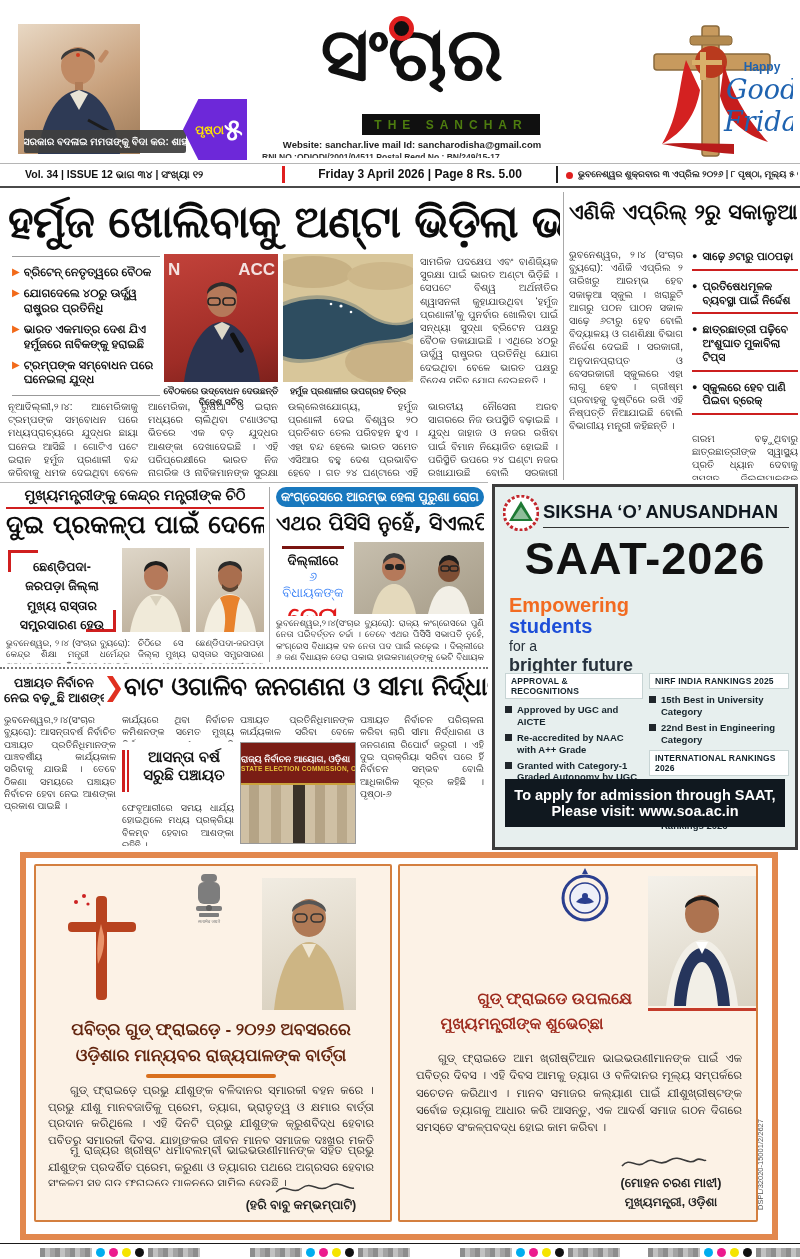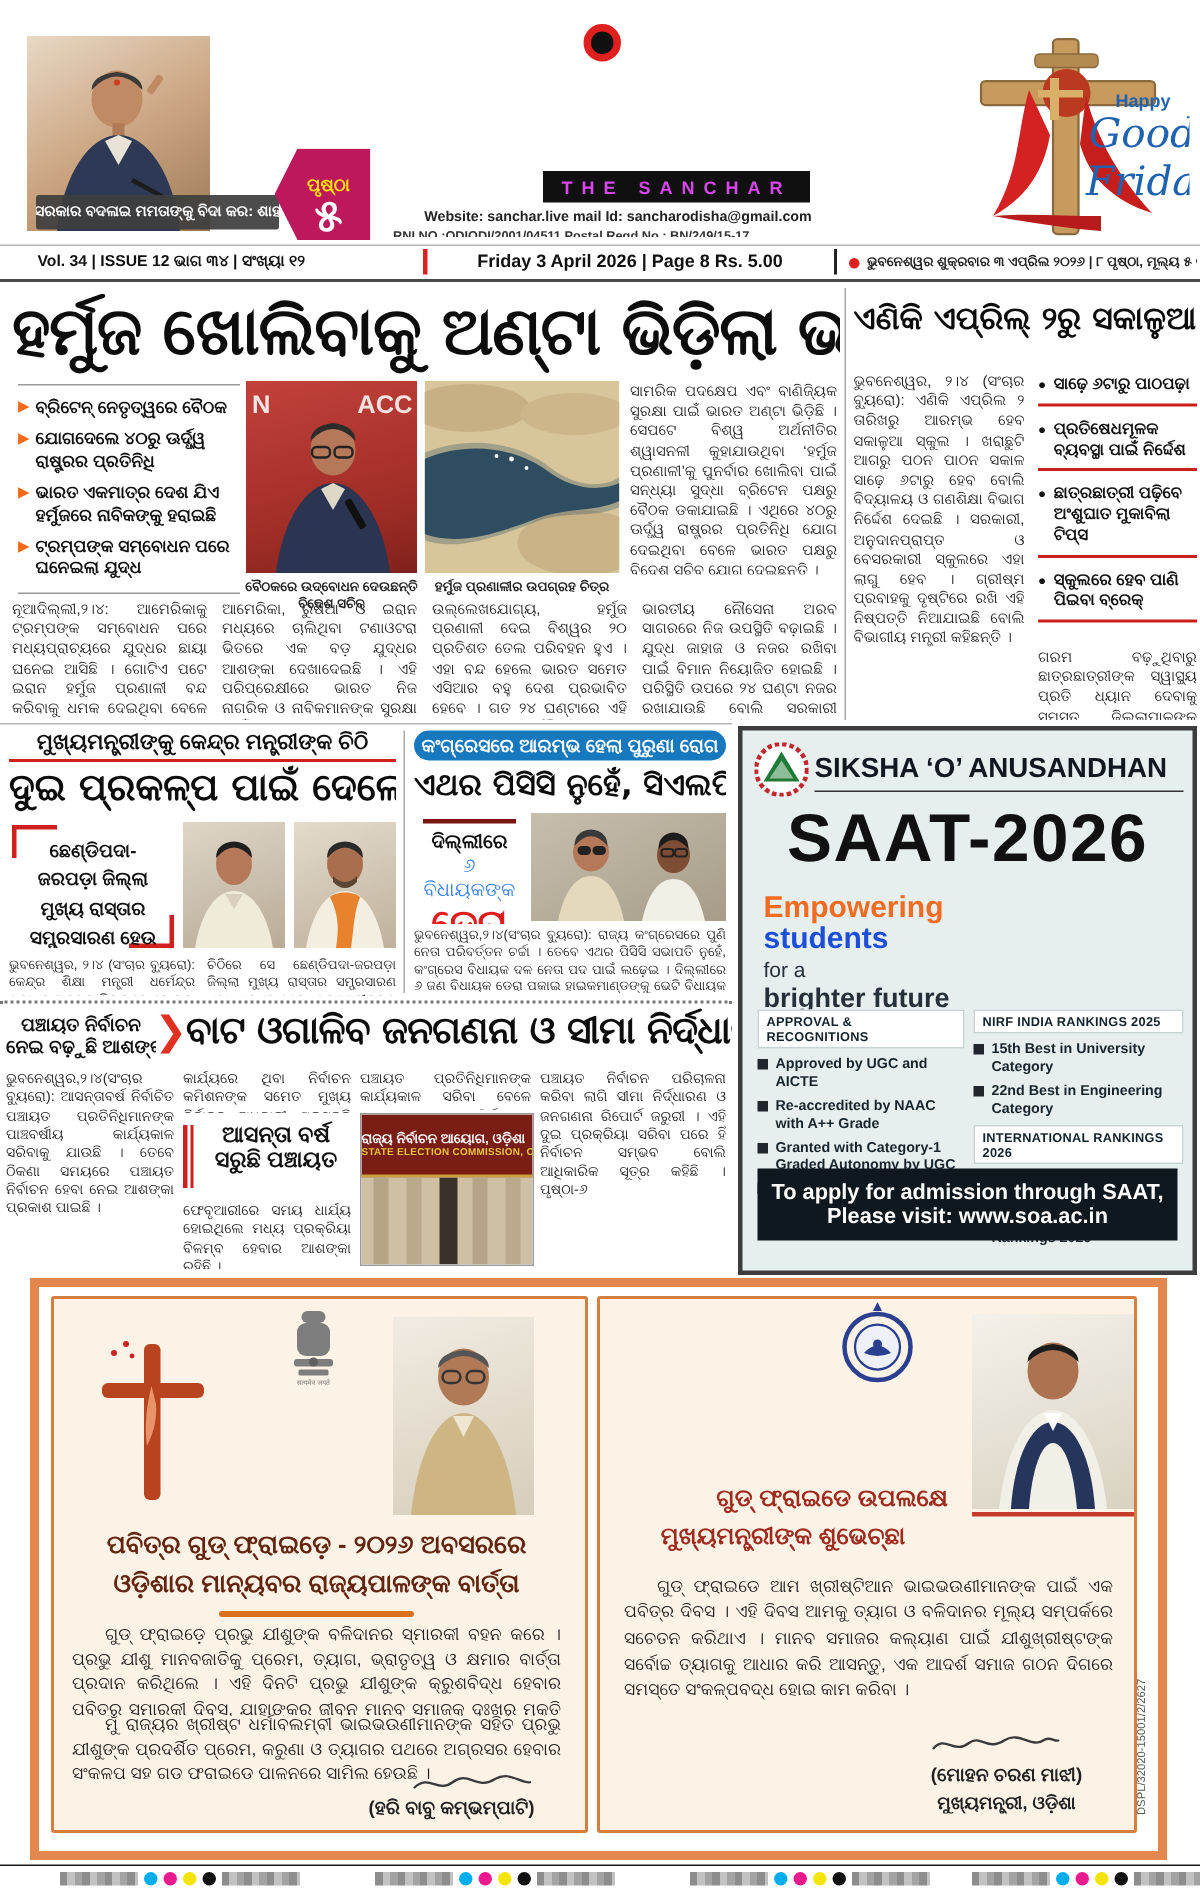--- a/index.html
+++ b/index.html
@@ -48,29 +48,30 @@
     <path d="M52,70 L61,86 L70,70 L61,66 Z" fill="#e8e3d6"></path>
     <rect x="78" y="30" width="14" height="5" rx="2" transform="rotate(-55 85 32)" fill="#c08a64"></rect>
     <line x1="70" y1="96" x2="92" y2="108" stroke="#1c1c1c" stroke-width="3"></line>
     <circle cx="60" cy="31" r="2" fill="#d23a1e"></circle>
   </svg>
 </div>
 <div class="abs" style="left:24px;top:130px;width:162px;height:23px;background:rgba(62,62,62,.93);border-radius:2px;display:flex;align-items:center;justify-content:center;">
   <span style="color:#fff;font-size:10px;font-weight:bold;white-space:nowrap;">ସରକାର ବଦଳାଇ ମମତାଙ୍କୁ ବିଦା କର: ଶାହ</span>
 </div>
 
-<div class="abs" style="left:183px;top:99px;width:56px;height:61px;background:#be185d;clip-path:polygon(0% 50%,24% 0%,100% 0%,100% 100%,24% 100%);display:flex;flex-direction:column;align-items:center;justify-content:flex-end;padding-left:8px;">
+<div class="abs" style="left:183px;top:99px;width:56px;height:61px;background:#6d28d9;clip-path:polygon(0% 50%,24% 0%,100% 0%,100% 100%,24% 100%);display:flex;flex-direction:row;align-items:center;justify-content:center;padding-left:8px;">
   <span style="color:#ffe400;font-size:12px;font-weight:bold;line-height:1;">ପୃଷ୍ଠା</span>
   <span style="color:#ffffff;font-size:30px;font-weight:900;line-height:1.05;">୫</span>
 </div>
 
 <div class="abs" style="left:262px;top:8px;width:300px;height:150px;">
+  <div style="position:absolute;left:0;top:0;width:300px;text-align:center;font-size:74px;font-weight:900;color:#101010;line-height:1.25;font-family:'DejaVu Sans',sans-serif;">ସଂଚାର</div>
   <div style="position:absolute;left:127px;top:8px;width:15px;height:15px;border:5px solid #e01f1f;border-radius:50%;background:#101010;"></div>
   <div style="position:absolute;left:100px;top:106px;width:178px;height:21px;background:#101010;display:flex;align-items:center;justify-content:center;">
-    <span style="color:#d946ef;font-size:12px;font-weight:bold;letter-spacing:6px;white-space:nowrap;">THE SANCHAR</span>
+    <span style="color:#4d7c0f;font-size:12px;font-weight:bold;letter-spacing:6px;white-space:nowrap;">THE SANCHAR</span>
   </div>
   <div style="position:absolute;left:0;top:131px;width:300px;text-align:center;font-size:9.5px;font-weight:bold;color:#222;white-space:nowrap;">Website: sanchar.live     mail Id: sancharodisha@gmail.com</div>
   <div style="position:absolute;left:0;top:144px;width:300px;font-size:8.5px;font-weight:bold;color:#333;white-space:nowrap;">RNI NO :ODIODI/2001/04511    Postal Regd No : BN/249/15-17</div>
 </div>
 
 <div class="abs" style="left:638px;top:2px;width:155px;height:160px;">
   <svg width="155" height="160" viewBox="0 0 155 160">
     <rect x="64" y="24" width="17" height="130" rx="3" fill="#c79a5e" stroke="#8a6a3c" stroke-width="1.5"></rect>
     <rect x="16" y="52" width="116" height="16" rx="3" fill="#c79a5e" stroke="#8a6a3c" stroke-width="1.5"></rect>
     <rect x="52" y="34" width="42" height="9" rx="3" fill="#b38a50" stroke="#8a6a3c"></rect>

